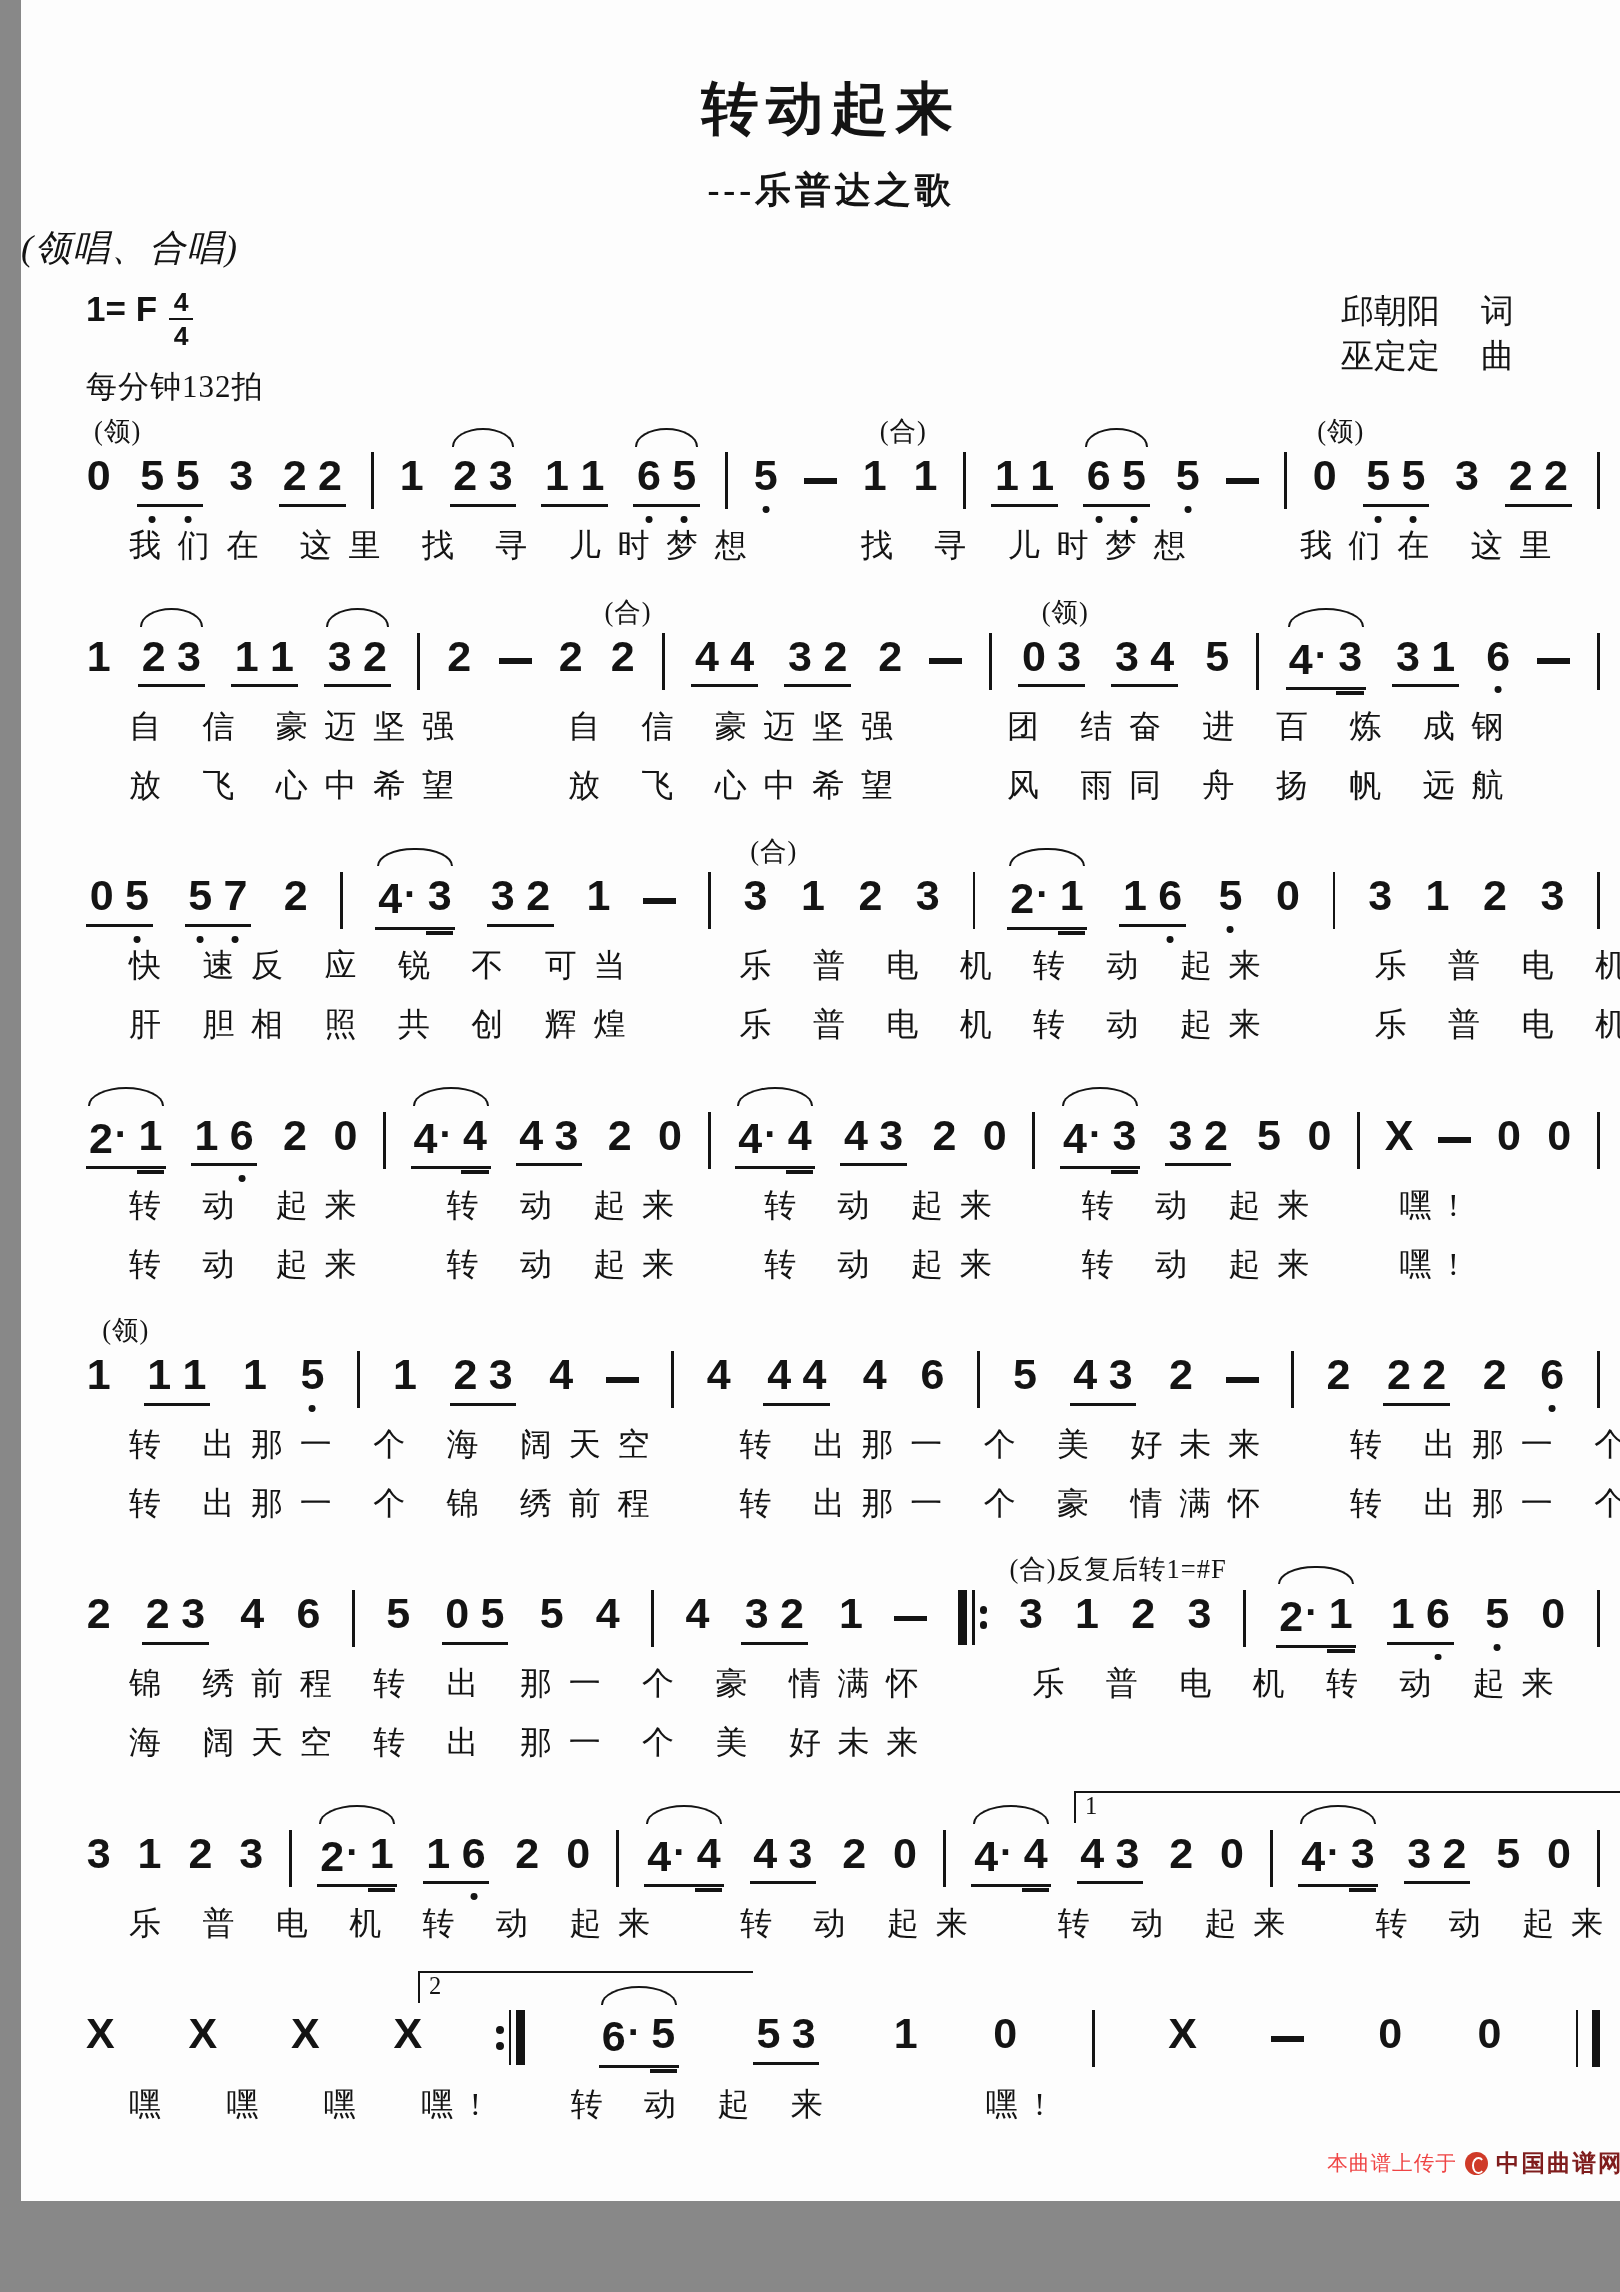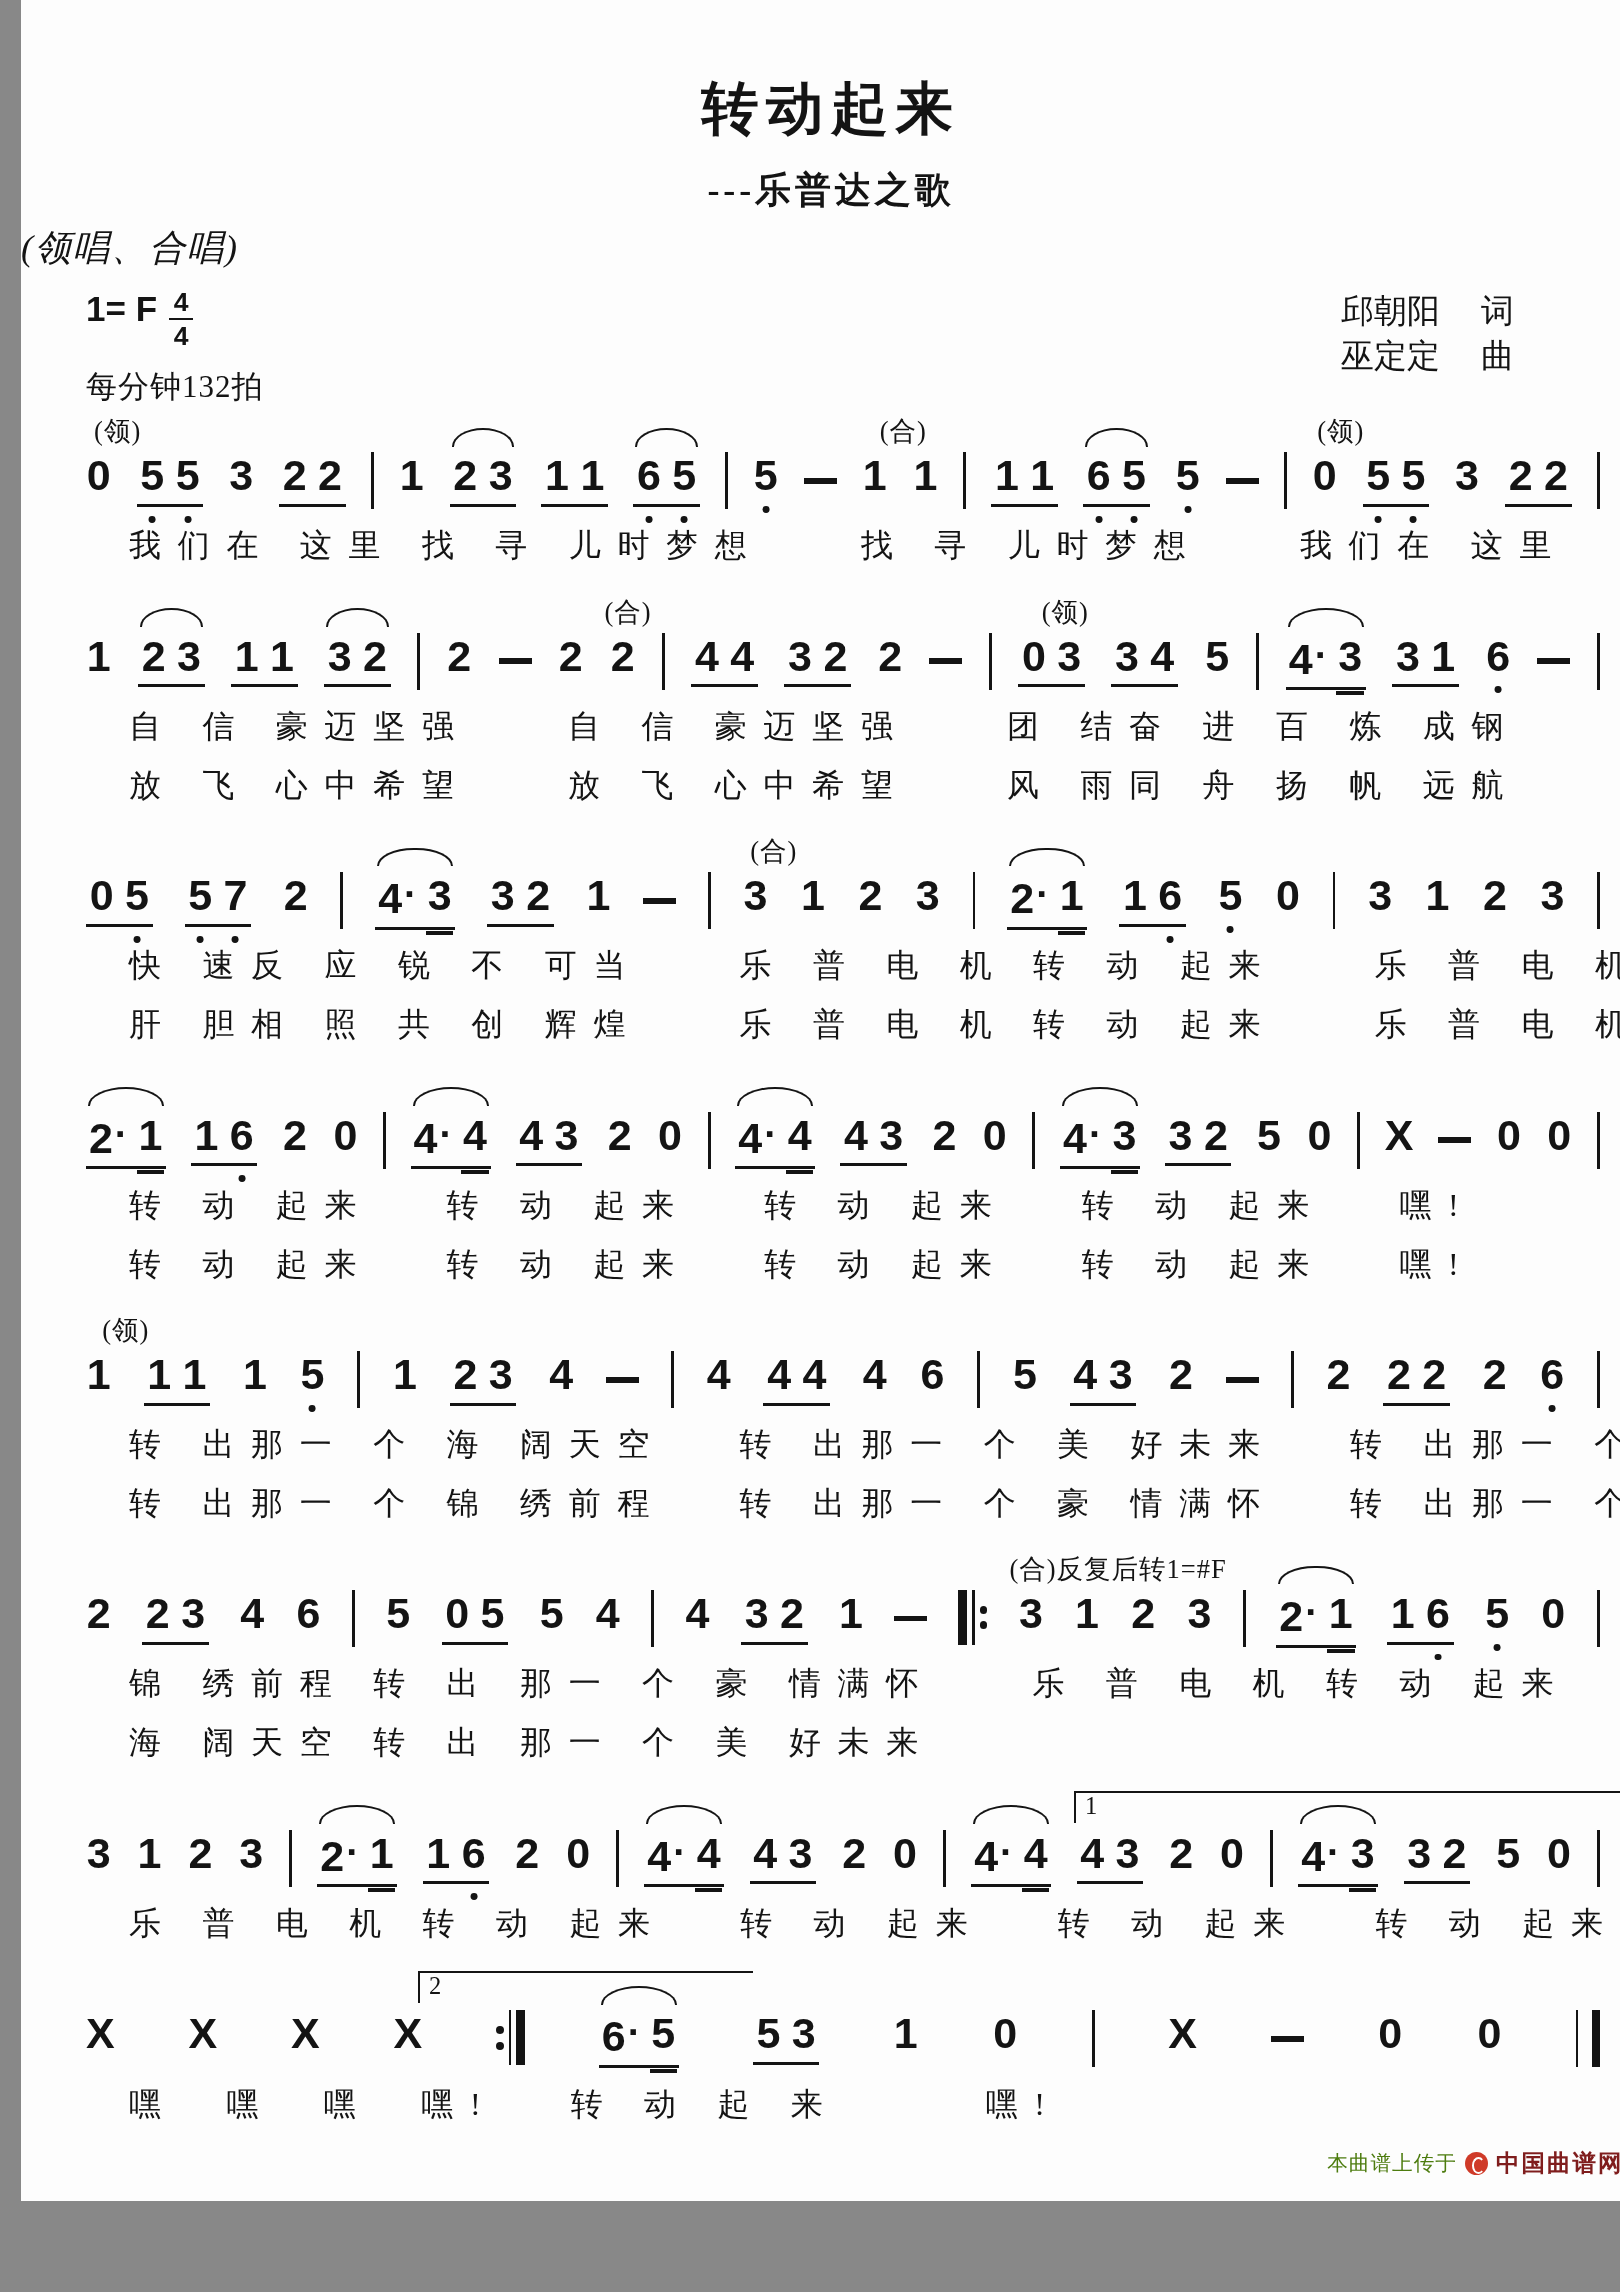--- a/index.html
+++ b/index.html
@@ -42,21 +42,21 @@
   .dash{width:33px;height:5.9px;background:#141414;margin-top:23.5px;}
   .rep{display:flex;align-items:center;gap:4.9px;height:55px;margin-top:-2px;}
   .rep .thick{width:8.8px;height:55px;background:#141414;}
   .rep .thin{width:2.9px;height:55px;background:#141414;}
   .rep .rdots{display:flex;flex-direction:column;gap:7.8px;}
   .rep .rdots i{width:7.8px;height:7.8px;border-radius:50%;background:#141414;}
   .arc::before{content:'';position:absolute;top:-26.5px;left:2px;right:2px;height:16.7px;
     border:2.9px solid #141414;border-bottom:none;border-radius:50% 50% 0 0/100% 100% 0 0;}
   .lyric{font-size:32px;letter-spacing:16.7px;padding-left:43px;margin-top:14.7px;white-space:pre;}
   .watermark{position:absolute;right:17.6px;bottom:21.6px;display:flex;align-items:center;gap:7.8px;}
-  .wm-prefix{font-size:20.6px;color:#4d7c0f;letter-spacing:1px;}
+  .wm-prefix{font-size:20.6px;color:#ef4444;letter-spacing:1px;}
   .wm-logo{width:23.5px;height:23.5px;border-radius:50%;background:#cf3a28;position:relative;display:inline-block;}
   .wm-logo::after{content:'';position:absolute;left:6.9px;top:4.9px;width:9.8px;height:13.7px;
     border:2.9px solid #fff;border-radius:50%;border-right-color:transparent;}
   .wm-site{font-size:23.5px;font-weight:bold;color:#7f1d1d;letter-spacing:2px;}
 </style>
 </head>
 <body>
 
 <div class="sheet">
   <div class="title">转动起来</div>

